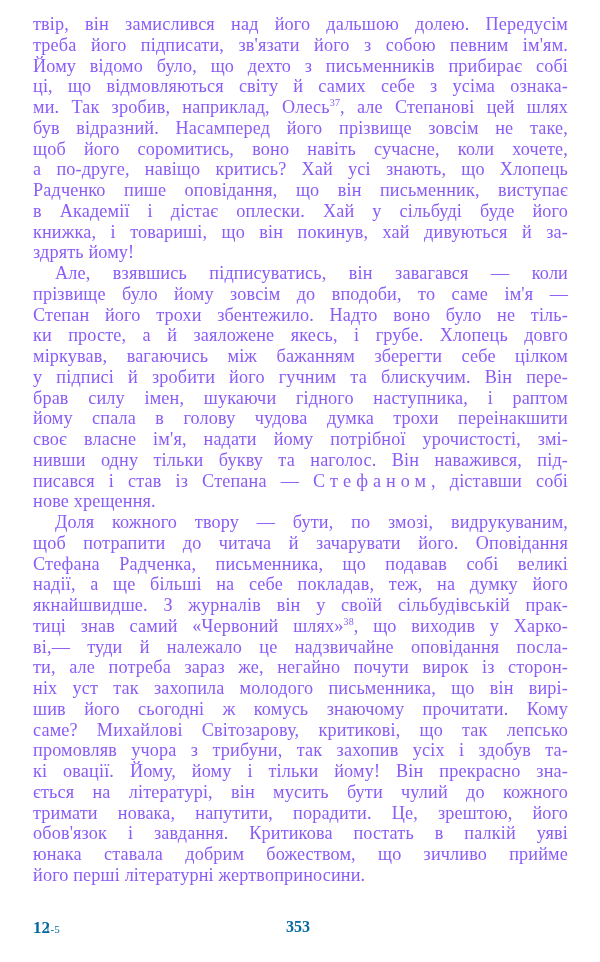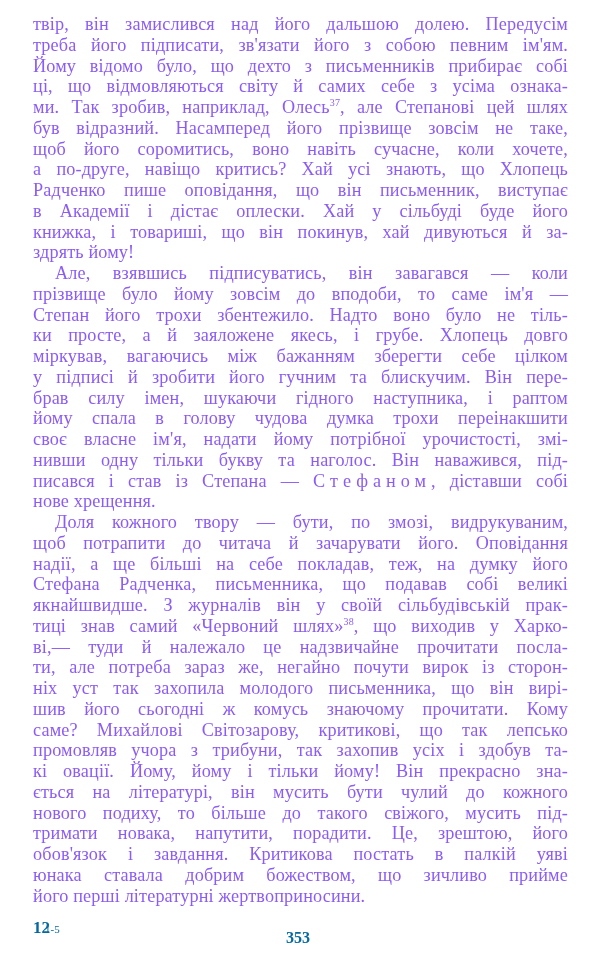--- a/index.html
+++ b/index.html
@@ -17,21 +17,21 @@
   .line.last { text-align-last: left; }
   .line.indent { padding-left: 22px; }
   sup { font-size: 10px; line-height: 0; vertical-align: 7px; margin-top: 16px; }
   .spaced { letter-spacing: 5px; }
   .footer {
     position: absolute; top: 918px; left: 33px; width: 535px; height: 24px;
     font-family: "Liberation Serif", serif; color: #0369a1;
   }
   .sig { position: absolute; left: 0; top: 0; font-size: 17px; font-weight: bold; }
   .sig-code { position: absolute; left: 12px; top: 5px; font-size: 11px; }
-  .pageno { position: absolute; left: 253px; top: 0; font-size: 16px; font-weight: bold; margin-top: 11px; }
+  .pageno { position: absolute; left: 253px; top: 0; font-size: 16px; font-weight: bold; }
 </style>
 </head>
 <body>
 
 <div class="page" id="page">
     <div>
       <span class="line">твір, він замислився над його дальшою долею. Передусім</span>
       <span class="line">треба його підписати, зв'язати його з собою певним ім'ям.</span>
       <span class="line">Йому відомо було, що дехто з письменників прибирає собі</span>
       <span class="line">ці, що відмовляються світу й самих себе з усіма ознака-</span>
@@ -54,33 +54,32 @@
       <span class="line">брав силу імен, шукаючи гідного наступника, і раптом</span>
       <span class="line">йому спала в голову чудова думка трохи переінакшити</span>
       <span class="line">своє власне ім'я, надати йому потрібної урочистості, змі-</span>
       <span class="line">нивши одну тільки букву та наголос. Він наважився, під-</span>
       <span class="line">писався і став із Степана — <span class="spaced">Стефаном</span>, діставши собі</span>
       <span class="line last">нове хрещення.</span>
     </div>
     <div>
       <span class="line indent">Доля кожного твору — бути, по змозі, видрукуваним,</span>
       <span class="line">щоб потрапити до читача й зачарувати його. Оповідання</span>
+      <span class="line">Стефана Радченка, письменника, що подавав собі великі</span>
       <span class="line">надії, а ще більші на себе покладав, теж, на думку його</span>
-      <span class="line">Стефана Радченка, письменника, що подавав собі великі</span>
       <span class="line">якнайшвидше. З журналів він у своїй сільбудівській прак-</span>
       <span class="line">тиці знав самий «Червоний шлях»<sup>38</sup>, що виходив у Харко-</span>
-      <span class="line">ві,— туди й належало це надзвичайне прочитати посла-</span>
+      <span class="line">ві,— туди й належало це надзвичайне оповідання посла-</span>
       <span class="line">ти, але потреба зараз же, негайно почути вирок із сторон-</span>
       <span class="line">ніх уст так захопила молодого письменника, що він вирі-</span>
       <span class="line">шив його сьогодні ж комусь знаючому прочитати. Кому</span>
       <span class="line">саме? Михайлові Світозарову, критикові, що так лепсько</span>
       <span class="line">промовляв учора з трибуни, так захопив усіх і здобув та-</span>
       <span class="line">кі овації. Йому, йому і тільки йому! Він прекрасно зна-</span>
       <span class="line">ється на літературі, він мусить бути чулий до кожного</span>
-      <span class="line">нового подиху, то більше до такого свіжого, мусить під-</span>
       <span class="line">тримати новака, напутити, порадити. Це, зрештою, його</span>
       <span class="line">обов'язок і завдання.  Критикова постать в палкій уяві</span>
       <span class="line">юнака ставала добрим божеством, що зичливо прийме</span>
       <span class="line last">його перші літературні жертвоприносини.</span>
     </div>
   </div>
 
 <div class="footer">
   <span class="sig">12</span>
   <span class="sig-code">1-5</span>

